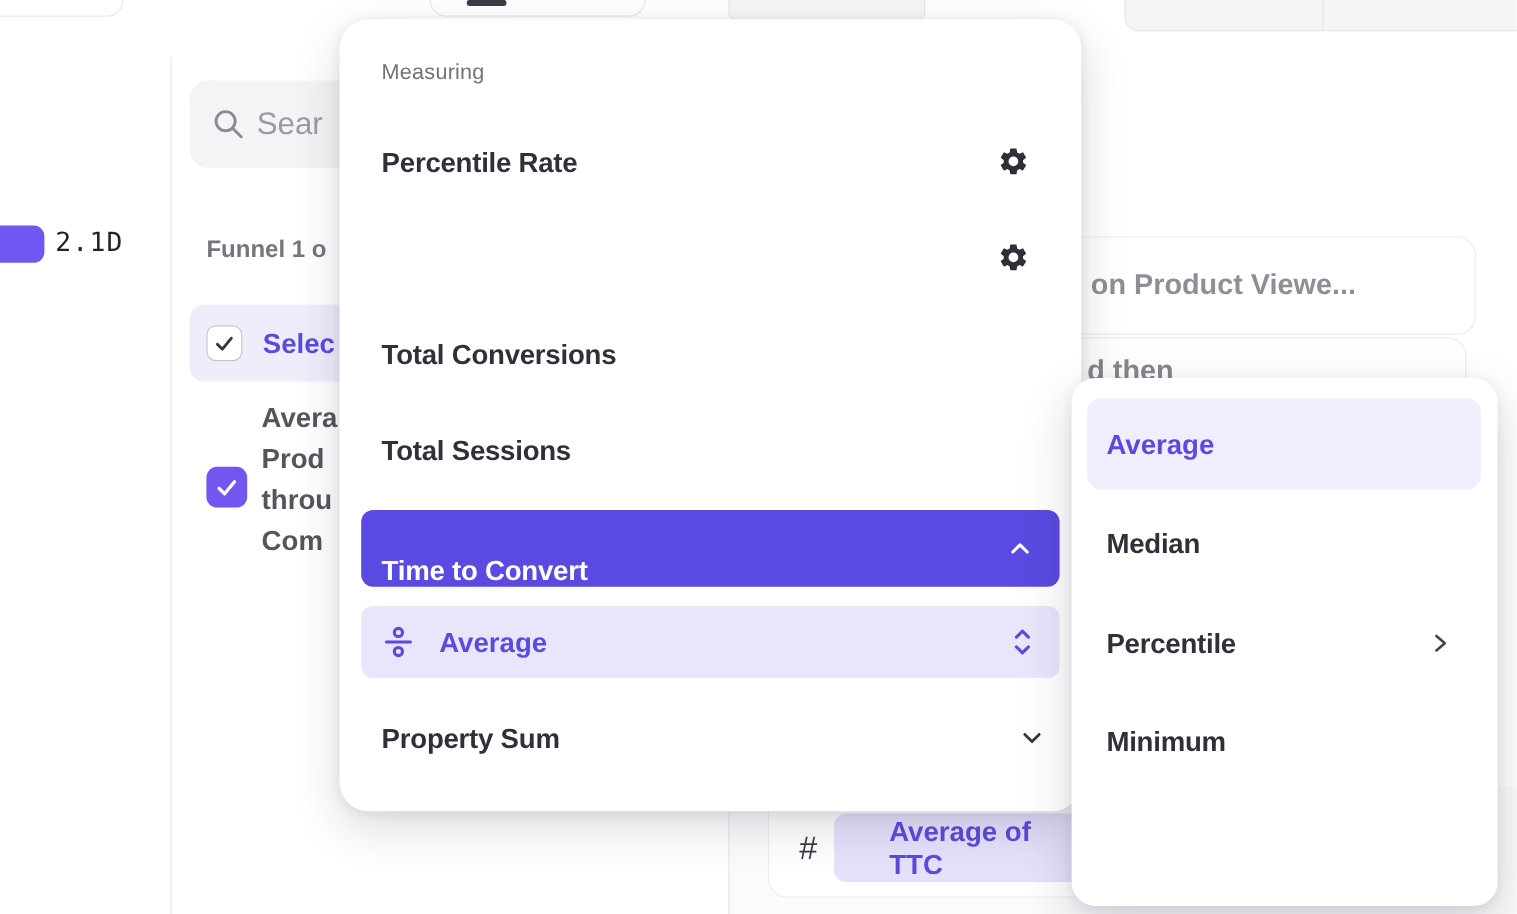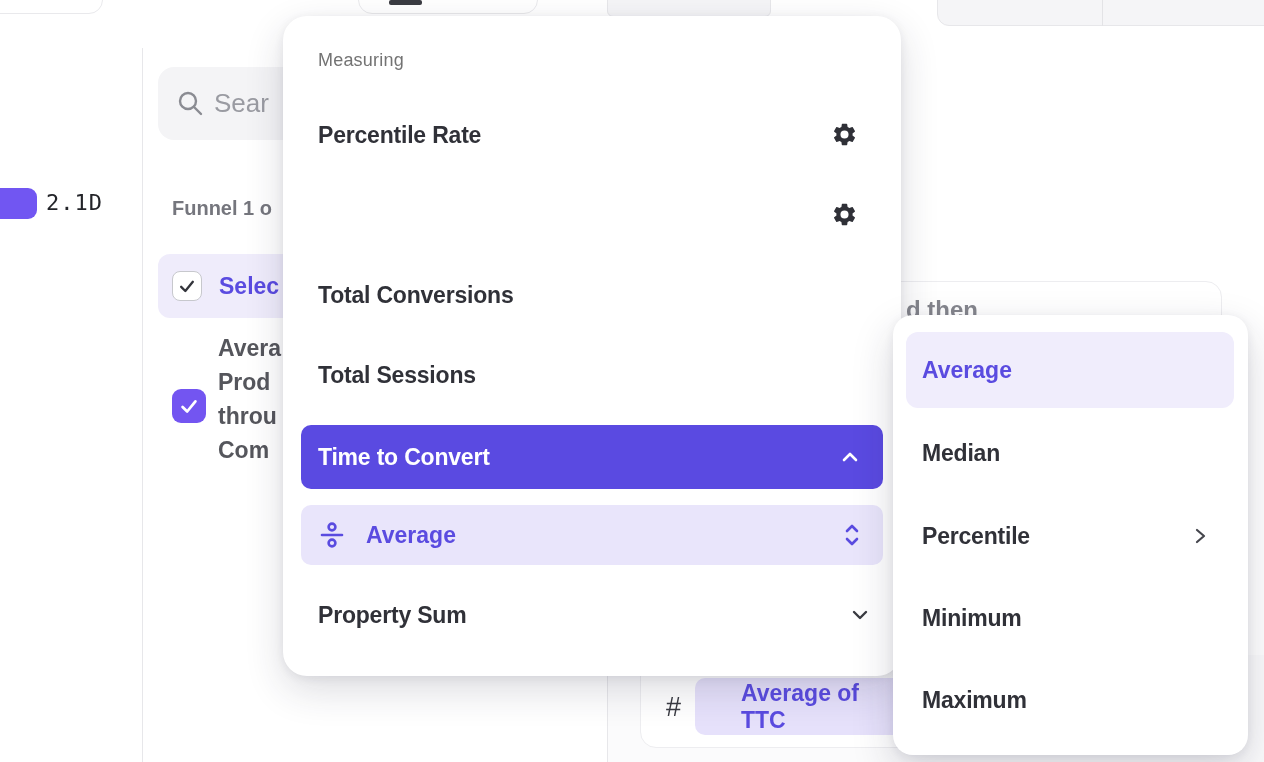--- a/index.html
+++ b/index.html
@@ -49,21 +49,21 @@
   
   .menu-main {
     left:283px; top:16px; width:618px; height:660px; background:#fff; border-radius:24px;
     box-shadow:0 14px 38px rgba(35,35,60,.16), 0 2px 10px rgba(35,35,60,.08);
   }
   .menu-title { position:absolute; left:35px; top:34px; font-size:18px; color:#737373; letter-spacing:.2px; }
   .menu-row { position:absolute; left:0; width:100%; height:32px; display:flex; align-items:center; }
   .menu-row .lbl { margin-left:35px; font-size:23px; font-weight:700; color:#303138; letter-spacing:-.2px; }
   .gear { position:absolute; left:548px; width:27px; height:27px; }
 
-  .pill-selected { position:absolute; left:18px; width:582px; height:64px; background:#5a4ae1; border-radius:10px; display:flex; align-items:center; }
+  .pill-selected { position:absolute; left:18px; width:582px; height:64px; background:#5a4ae1; border-radius:10px; display:flex; align-items:flex-end; }
   .pill-selected .lbl { margin-left:17px; font-size:23px; font-weight:700; color:#fff; letter-spacing:-.2px; }
   .pill-sub { position:absolute; left:18px; width:582px; height:60px; background:#e9e5fb; border-radius:10px; display:flex; align-items:center; }
   .pill-sub .lbl { margin-left:20px; font-size:23px; font-weight:700; color:#5a4be0; }
   .row-chev { position:absolute; right:22px; top:50%; transform:translateY(-50%); }
   .ps-chev { position:absolute; left:566px; }
 
   
   .menu-sub {
     left:893px; top:315px; width:355px; height:440px; background:#fff; border-radius:20px;
     box-shadow:0 16px 42px rgba(35,35,60,.18), 0 2px 10px rgba(35,35,60,.08);
@@ -113,20 +113,23 @@
 
   <div class="abs metric-text">
     <span>Avera Prod throu Com</span>
   </div>
   <div class="abs checkbox-purple">
     <svg width="22" height="22" viewBox="0 0 24 24">
       <polyline points="5,13 10,18 19,7" fill="none" stroke="#ffffff" stroke-width="3" stroke-linecap="round" stroke-linejoin="round"></polyline>
     </svg>
   </div>
 
+  <div class="abs event-card event-card-a">
+    <span>on Product Viewe...</span>
+  </div>
   <div class="abs event-card event-card-b"></div>
   <div class="abs then-text">d then</div>
 
   <div class="abs hash-card"></div>
   <div class="abs hash-symbol">#</div>
   <div class="abs ttc-chip">
     <span>Average of TTC</span>
     <svg style="margin-left:10px;" width="20" height="20" viewBox="0 0 20 20">
       <polyline points="5,8 10,13 15,8" fill="none" stroke="#5a4be0" stroke-width="2.4" stroke-linecap="round" stroke-linejoin="round"></polyline>
     </svg>
@@ -193,18 +196,15 @@
     </div>
     <div class="agg-row" style="top:205px;">
       <span class="lbl">Percentile</span>
       <svg style="position:absolute; left:297px;" width="20" height="20" viewBox="0 0 20 20">
         <polyline points="7,4 14,10 7,16" fill="none" stroke="#45464d" stroke-width="2.2" stroke-linecap="round" stroke-linejoin="round"></polyline>
       </svg>
     </div>
     <div class="agg-row" style="top:287px;">
       <span class="lbl">Minimum</span>
     </div>
-    <div class="agg-row" style="top:369px;">
-      <span class="lbl">Maximum</span>
-    </div>
   </div>
 
 </div>
 
 </body></html>

